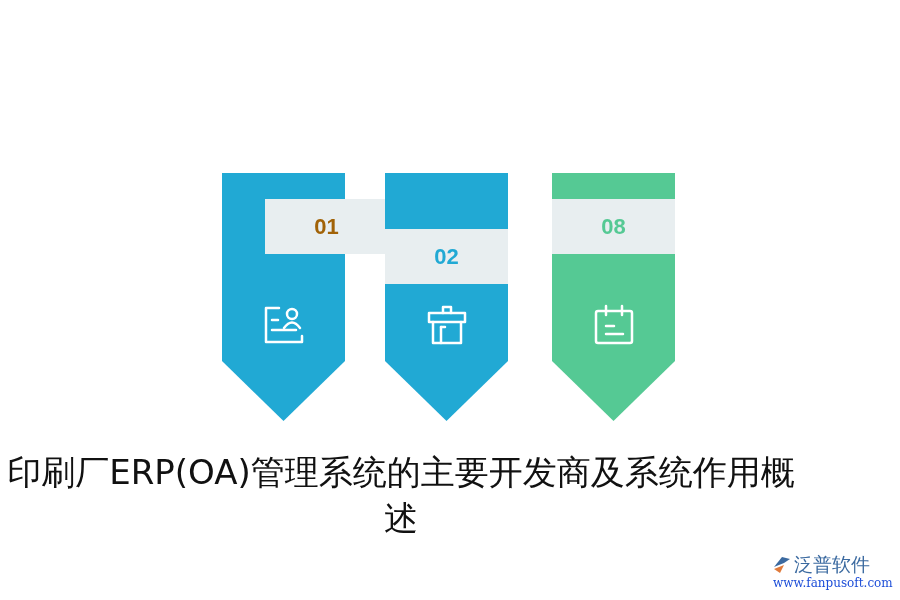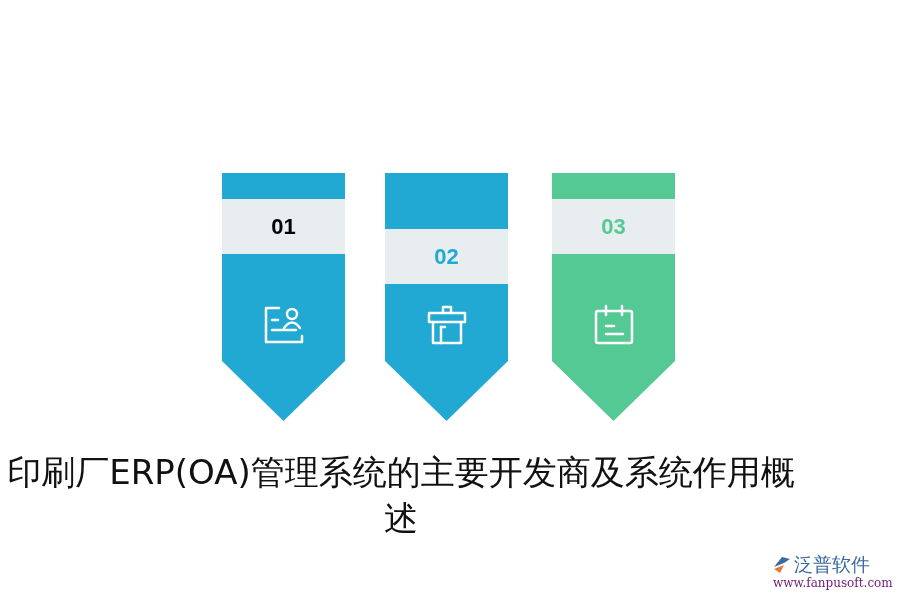--- a/index.html
+++ b/index.html
@@ -8,29 +8,29 @@
   .card { position:absolute; top:173px; width:123px; height:248px; }
   .card .shape { position:absolute; left:0; top:0; width:123px; height:248px;
     clip-path: polygon(0 0, 100% 0, 100% 188px, 50% 248px, 0 188px); }
   .card .band { position:absolute; left:0; top:26px; width:123px; height:55px; background:#e8eef0;
     display:flex; align-items:center; justify-content:center; font-size:22px; font-weight:bold; }
   .card .icon { position:absolute; left:40px; top:130px; width:44px; height:44px; }
   .title { position:absolute; left:0; width:802px; top:450px; text-align:center;
     font-family:"DejaVu Sans", sans-serif; font-size:34px; color:#111; letter-spacing:0px; }
   .logo { position:absolute; left:770px; top:552px; width:125px; height:40px; }
   .logo .brand { position:absolute; left:24px; top:0; font-size:19px; color:#3b6aa0; font-family:"DejaVu Sans", sans-serif; }
-  .logo .url { position:absolute; left:3px; top:24px; font-size:12px; color:#701a75; font-family:"DejaVu Serif", serif; }
+  .logo .url { position:absolute; left:3px; top:24px; font-size:12px; color:#1d4ed8; font-family:"DejaVu Serif", serif; }
   .logo .mark { position:absolute; left:2px; top:3px; width:20px; height:20px; }
 </style>
 </head>
 <body>
 
 <div class="card" style="left:222px;">
   <div class="shape" style="background:#21a9d4;"></div>
-  <div class="band" style="color:#000000;">01</div>
+  <div class="band" style="color:#a16207;margin-left:43px;">01</div>
   <svg class="icon" viewBox="0 0 44 44" fill="none" stroke="#fff" stroke-width="2.5" stroke-linecap="round" stroke-linejoin="round">
     <path d="M17 5 H4 V39 H40 V33"></path>
     <path d="M10 17 H16"></path>
     <path d="M10 27 H34"></path>
     <circle cx="30" cy="11" r="5"></circle>
     <path d="M22 25 Q30 14 38 25"></path>
   </svg>
 </div>
 
 <div class="card" style="left:385px;">
@@ -40,21 +40,21 @@
     <path d="M18 10 V4 H26 V10"></path>
     <rect x="4" y="10" width="36" height="9"></rect>
     <path d="M8 19 V40 H36 V19"></path>
     <path d="M16 24 V40"></path>
     <path d="M16 24 H20"></path>
   </svg>
 </div>
 
 <div class="card" style="left:552px;">
   <div class="shape" style="background:#55c994;"></div>
-  <div class="band" style="color:#55c994;">03</div>
+  <div class="band" style="color:#55c994;">08</div>
   <svg class="icon" viewBox="0 0 44 44" fill="none" stroke="#fff" stroke-width="2.5" stroke-linecap="round" stroke-linejoin="round">
     <rect x="4" y="8" width="36" height="32" rx="2"></rect>
     <path d="M14 3 V12"></path>
     <path d="M30 3 V12"></path>
     <path d="M14 23 H22"></path>
     <path d="M14 31 H31"></path>
   </svg>
 </div>
 
 <div class="title">印刷厂ERP(OA)管理系统的主要开发商及系统作用概述</div>

